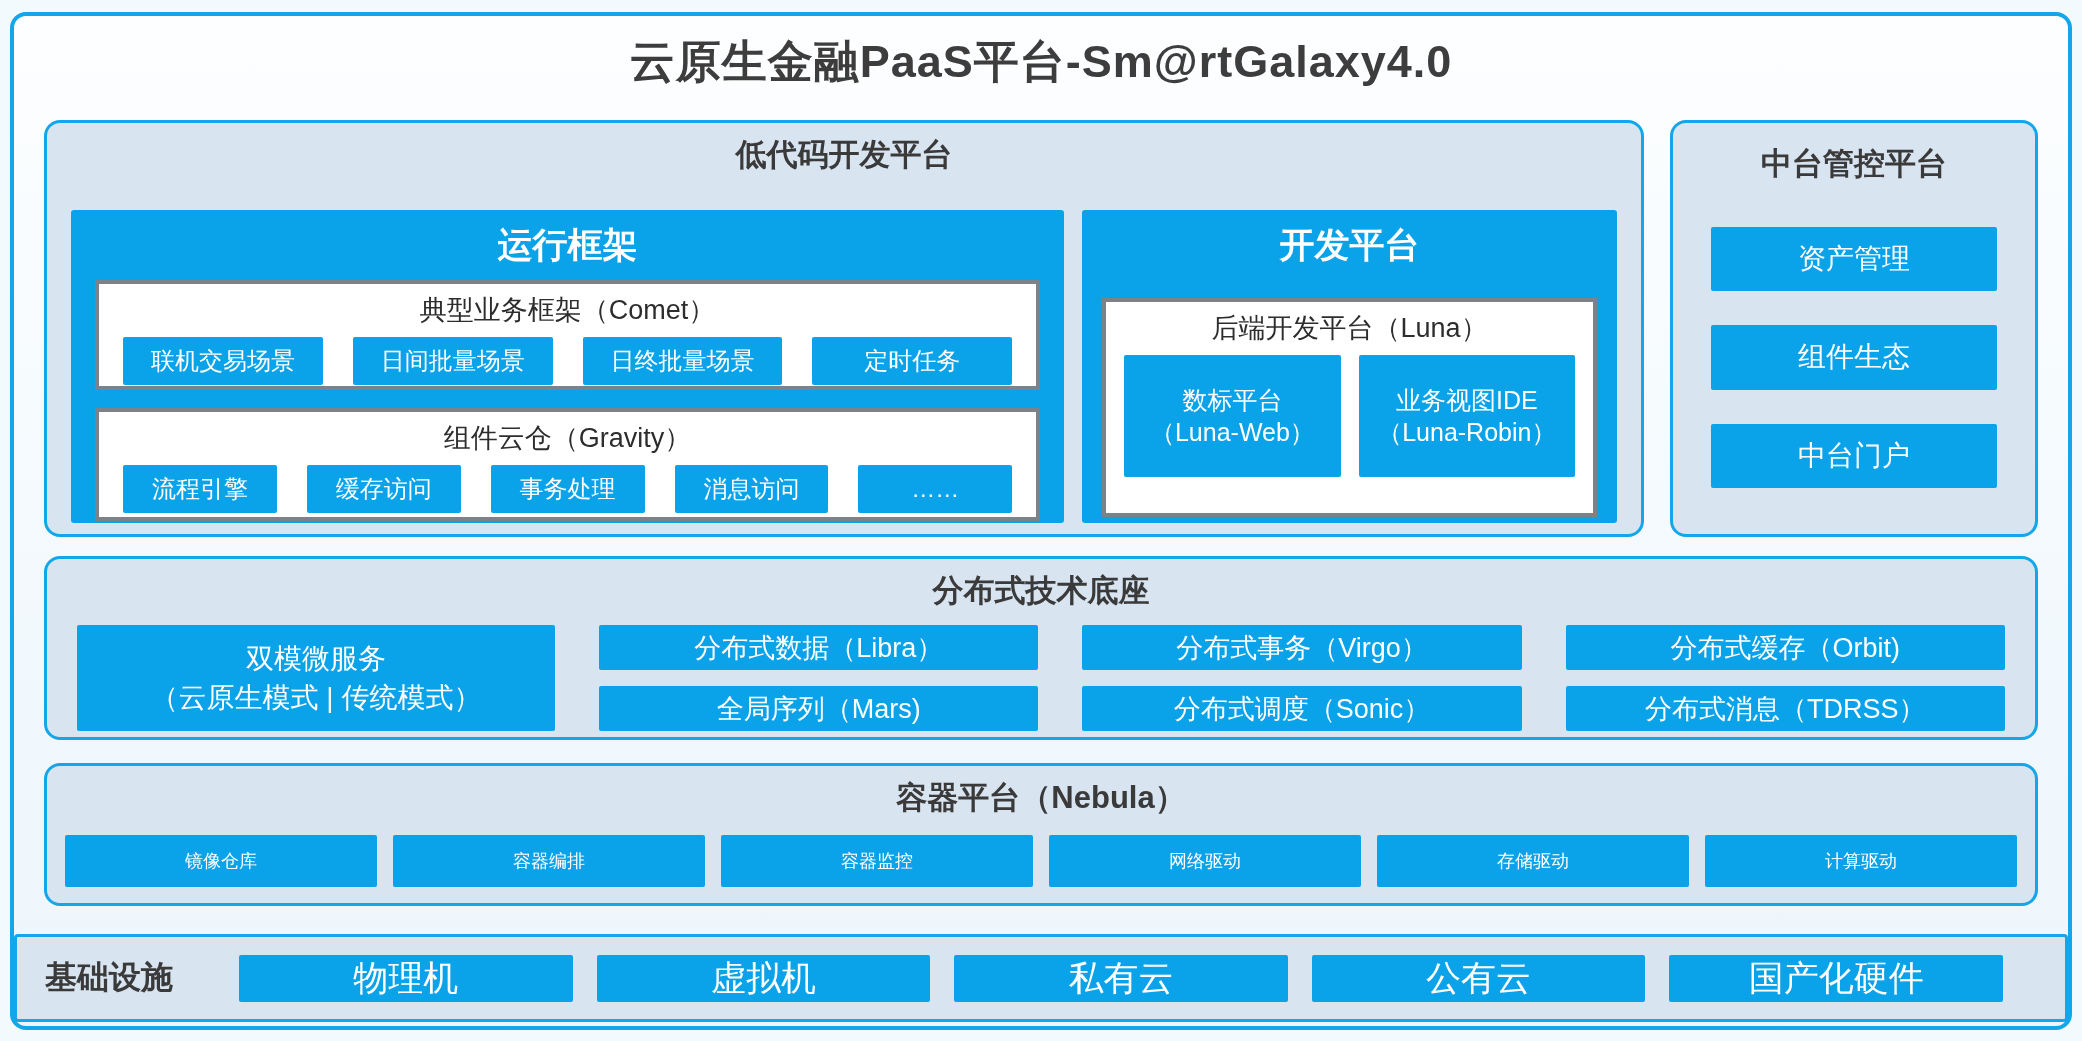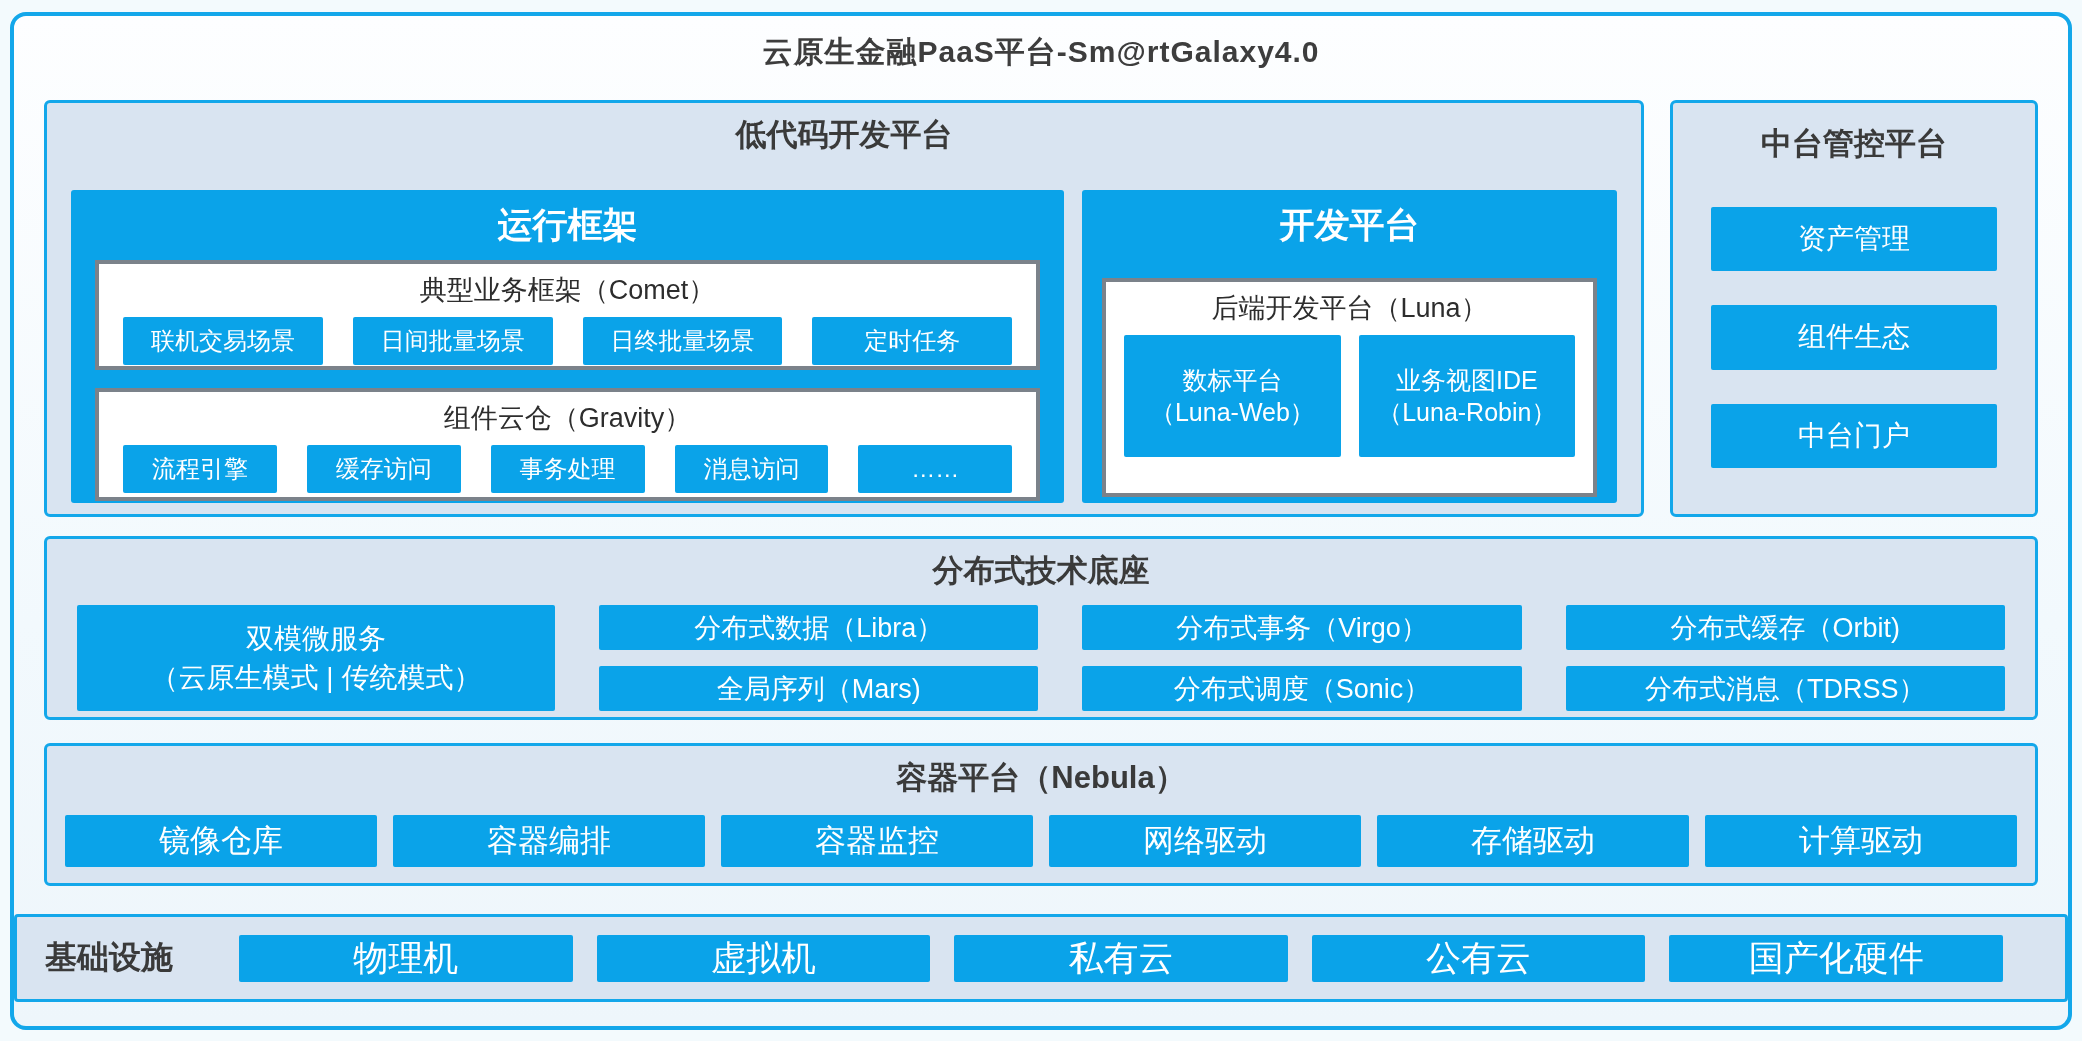--- a/index.html
+++ b/index.html
@@ -15,30 +15,30 @@
     position: absolute;
     left: 10px; top: 12px;
     width: 2062px; height: 1018px;
     border: 4px solid #13a7ea;
     border-radius: 16px;
     background: linear-gradient(180deg, #fdfeff 0%, #f2f9fd 60%, #eef6fb 100%);
     display: flex;
     flex-direction: column;
   }
   .page-title {
-    height: 84px;
+    height: 104px;
     display: flex; justify-content: center; align-items: flex-start;
     padding-top: 16px;
-    font-size: 30px; font-weight: bold; color: #3d3d3d;
+    font-size: 45px; font-weight: bold; color: #3d3d3d;
     letter-spacing: 1px;
   }
   .panel {
     background: #d9e4f1;
     border: 3px solid #13a7ea;
-    border-radius: 6px;
+    border-radius: 16px;
   }
   .panel-title {
     text-align: center;
     font-size: 31px; font-weight: bold; color: #3a3a3a;
     padding: 11px 0 10px;
   }
   
   .row1 { display: flex; gap: 26px; margin: 0 30px; height: 417px; }
   .lowcode { flex: 1; display: flex; flex-direction: column; }
   .lowcode-body { flex: 1; display: flex; gap: 18px; padding: 0 24px 14px; }
@@ -89,21 +89,21 @@
     background: #0aa3e9; color: #fff;
     display: flex; flex-direction: column; justify-content: center;
     text-align: center; font-size: 28px; line-height: 1.4;
     border-radius: 2px;
   }
   .dist-col { flex: 1; display: flex; flex-direction: column; gap: 16px; }
   .dist-btn { height: 45px; font-size: 27px; }
   
   .row3 { margin: 23px 30px 0; height: 143px; display: flex; flex-direction: column; }
   .cont-body { display: flex; gap: 16px; padding: 6px 18px 0; }
-  .cont-btn { flex: 1; height: 52px; font-size: 31px; }
+  .cont-btn { flex: 1; height: 52px; font-size: 18px; }
   
   .row4 {
     margin: 28px 0 0;
     height: 88px;
     background: #d9e4f1;
     border: 3px solid #13a7ea;
     border-radius: 4px;
     display: flex; align-items: center;
   }
   .infra-label {

